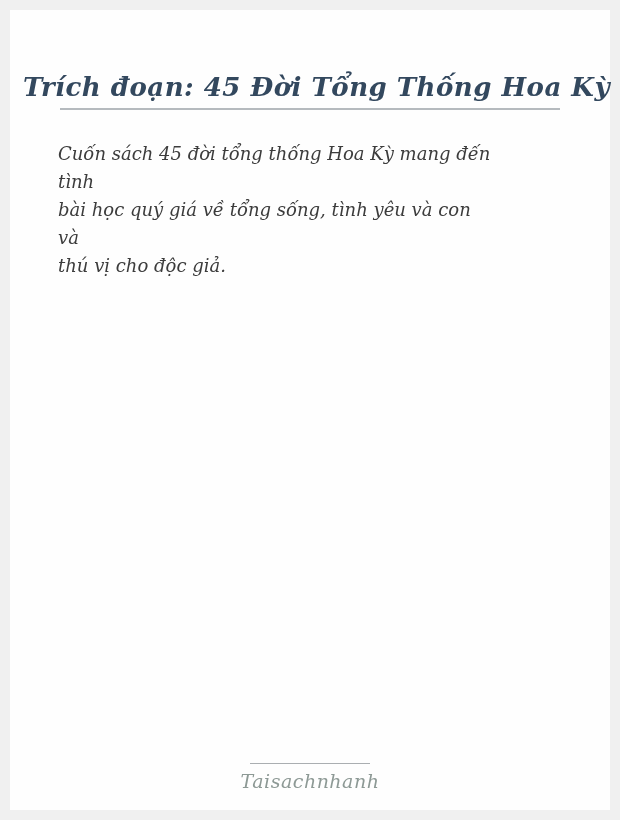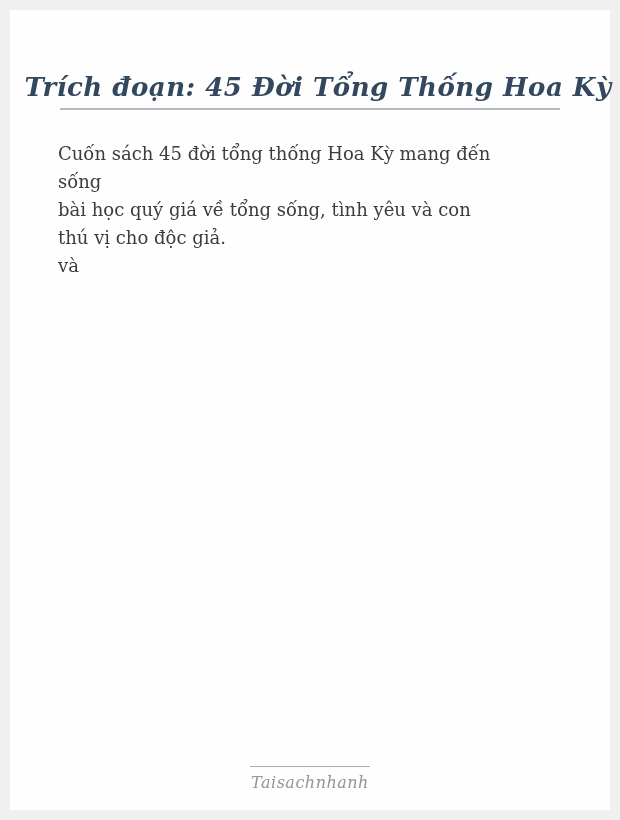--- a/index.html
+++ b/index.html
@@ -21,23 +21,23 @@
     left: 10px;
     top: 10px;
     width: 600px;
     height: 800px;
     background: #fefefe;
   }
 
   .page-title {
     position: absolute;
     top: 60px;
-    left: 8px;
+    left: 0;
     width: 100%;
-    text-align: center;
+    text-align: right;
     font-size: 26px;
     font-style: italic;
     font-weight: 700;
     letter-spacing: 0.5px;
     color: #33485e;
     line-height: 34px;
   }
 
   .title-divider {
     position: absolute;
@@ -47,20 +47,21 @@
     height: 2px;
     background: #b5babe;
   }
 
   .excerpt {
     position: absolute;
     top: 130px;
     left: 48px;
     width: 470px;
     font-size: 18px;
+    font-style: italic;
     color: #3c3c3c;
     line-height: 28px;
   }
 
   .body-line { white-space: nowrap; }
 
   .page-footer {
     position: absolute;
     bottom: 18px;
     left: 0;
@@ -69,41 +70,41 @@
   }
 
   .footer-divider {
     width: 120px;
     height: 1px;
     background: #aaaeb1;
     margin: 0 auto 6px auto;
   }
 
   .footer-brand {
-    font-size: 16px;
+    font-size: 19px;
     font-style: italic;
     color: #8d9995;
     letter-spacing: 0.5px;
   }
 </style>
 </head>
 <body>
 
 <div class="document-card">
 
   <h1 class="page-title">Trích đoạn: 45 Đời Tổng Thống Hoa Kỳ</h1>
 
   <div class="title-divider"></div>
 
   <div class="excerpt">
     <div class="body-line">Cuốn sách 45 đời tổng thống Hoa Kỳ mang đến</div>
-    <div class="body-line">sống</div>
+    <div class="body-line">tình</div>
     <div class="body-line">bài học quý giá về tổng sống, tình yêu và con</div>
+    <div class="body-line">và</div>
     <div class="body-line">thú vị cho độc giả.</div>
-    <div class="body-line">và</div>
   </div>
 
   <div class="page-footer">
     <div class="footer-divider"></div>
     <div class="footer-brand">Taisachnhanh</div>
   </div>
 
 </div>
 
 </body></html>

